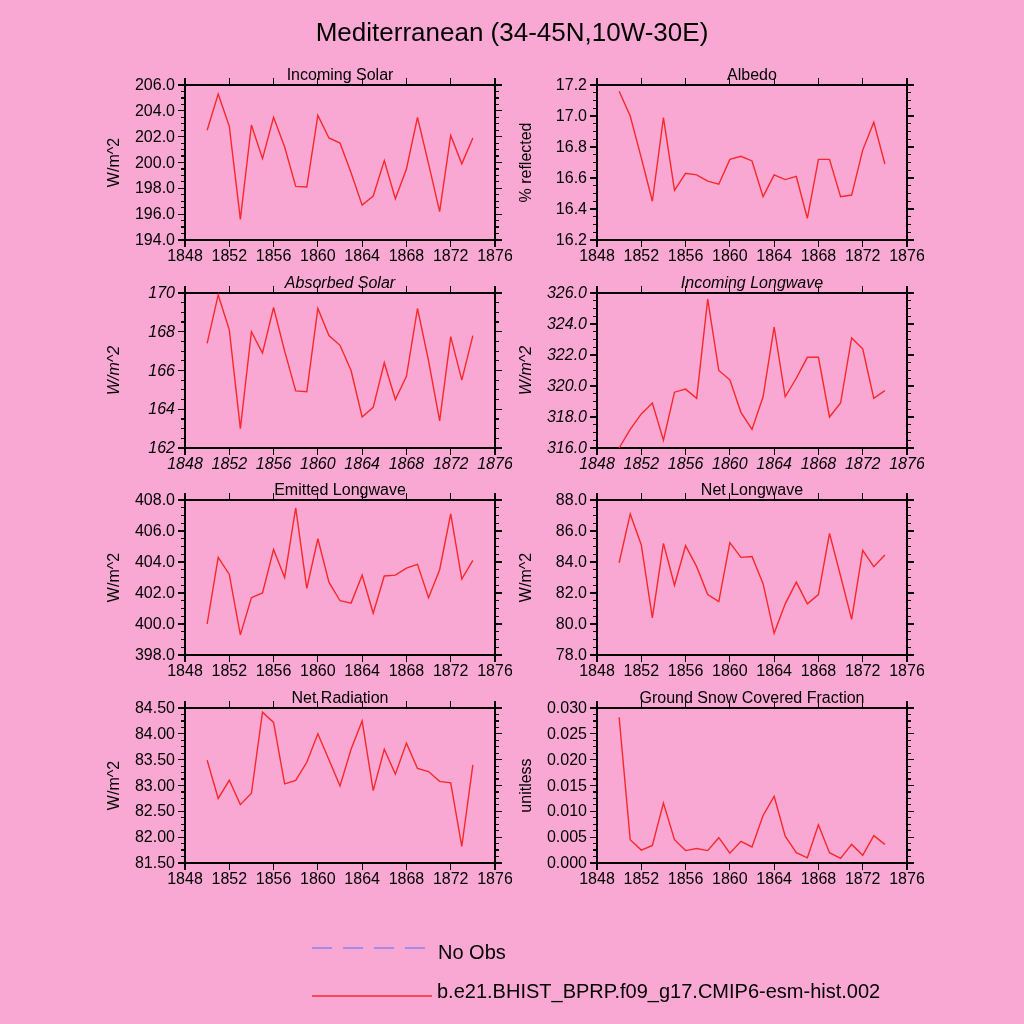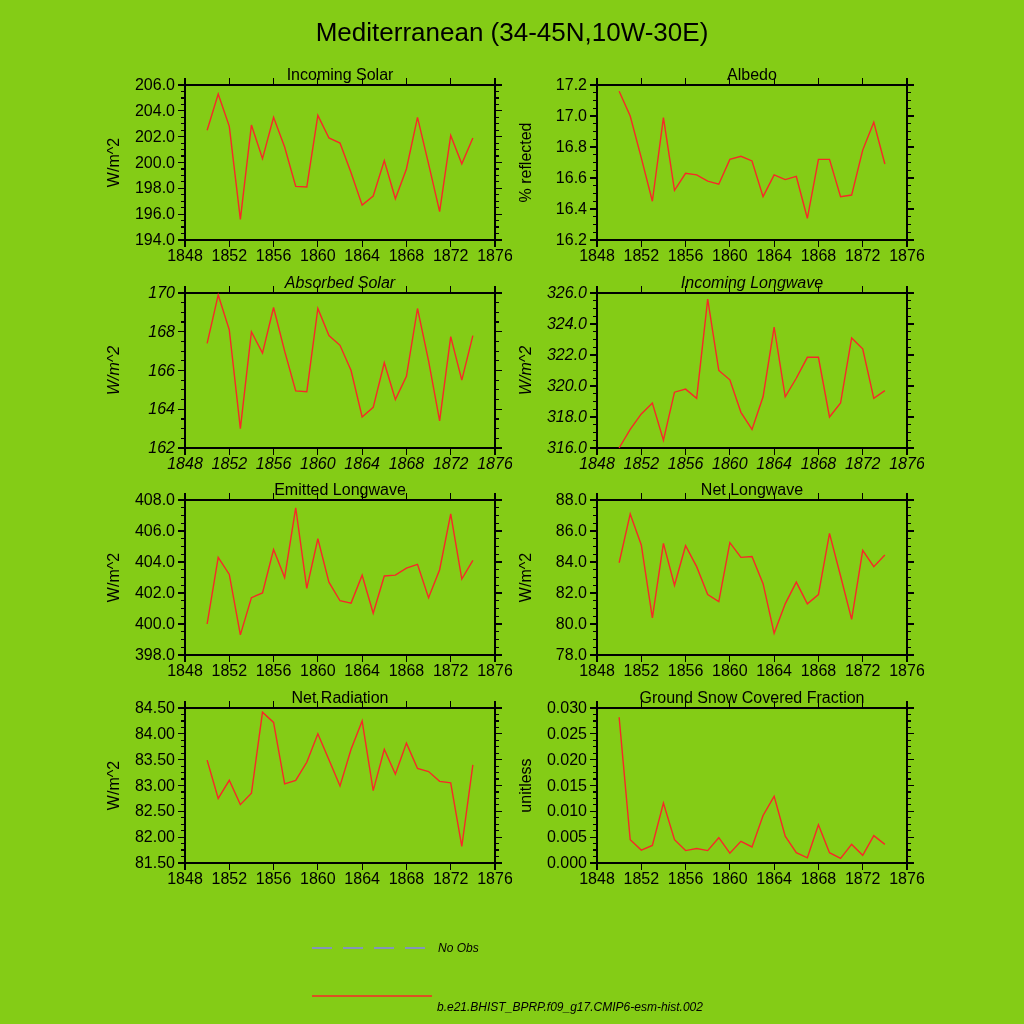--- a/index.html
+++ b/index.html
@@ -1,26 +1,26 @@
 <!DOCTYPE html>
 <html><head>
 <meta charset="utf-8">
 <style>
   html,body{margin:0;padding:0;background:#fff;}
-  #page{position:relative;width:1024px;height:1024px;background:#84cc16;overflow:hidden;
+  #page{position:relative;width:1024px;height:1024px;background:#f9a8d4;overflow:hidden;
         font-family:"Liberation Sans", sans-serif;color:#000;}
   #main-title{position:absolute;left:0;right:0;top:17px;text-align:center;
               font-size:26px;letter-spacing:0px;}
   .panel{position:absolute;width:420px;height:230px;}
   .panel svg{display:block;width:420px;height:230px;}
   .panel svg text{font-family:"Liberation Sans", sans-serif;fill:#000;}
   .p-r0{top:68px;} .p-r1{top:276px;font-style:italic;} .p-r2{top:483px;} .p-r3{top:691px;text-decoration:underline;}
   .p-c0{left:92px;} .p-c1{left:504px;}
   .legend-swatch{position:absolute;height:6px;overflow:visible;}
-  .legend-label{position:absolute;font-size:12px;white-space:nowrap;font-style:italic;}
+  .legend-label{position:absolute;font-size:20px;white-space:nowrap;}
 </style>
 </head>
 <body>
 
 <div id="page">
 
   <div id="main-title">Mediterranean (34-45N,10W-30E)</div>
 
   <div>
     <div class="panel p-r0 p-c0">
@@ -701,16 +701,16 @@
 
   <div>
     <svg class="legend-swatch" style="left:312px;top:945px;width:113px;">
         <line x1="0" y1="3" x2="113" y2="3" stroke="#8484f0" stroke-width="1.5" stroke-dasharray="20 11"></line>
       </svg>
     <span class="legend-label" style="left:438px;top:941px;">No Obs</span>
 
     <svg class="legend-swatch" style="left:312px;top:993px;width:120px;">
         <line x1="0" y1="3" x2="120" y2="3" stroke="#f82828" stroke-width="1.5"></line>
       </svg>
-    <span class="legend-label" style="left:437px;top:1000px;">b.e21.BHIST_BPRP.f09_g17.CMIP6-esm-hist.002</span>
+    <span class="legend-label" style="left:437px;top:980px;">b.e21.BHIST_BPRP.f09_g17.CMIP6-esm-hist.002</span>
   </div>
 
 </div>
 
 </body></html>

